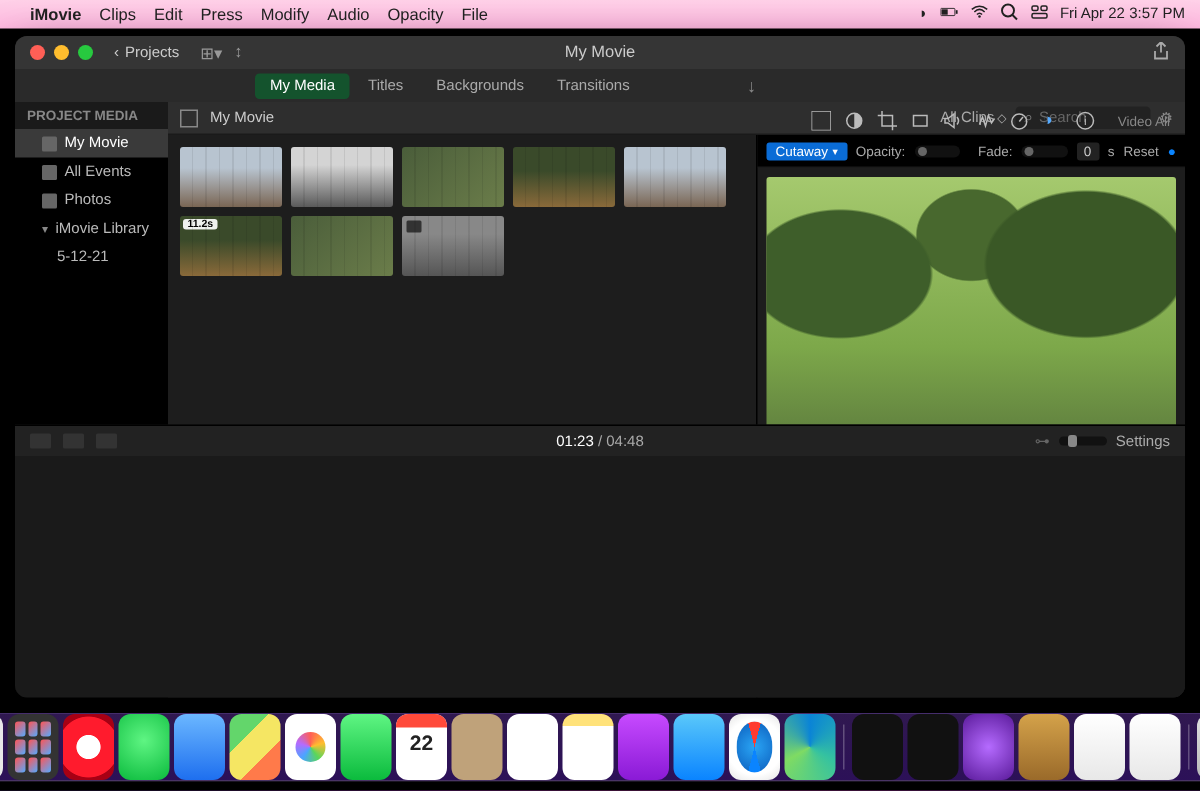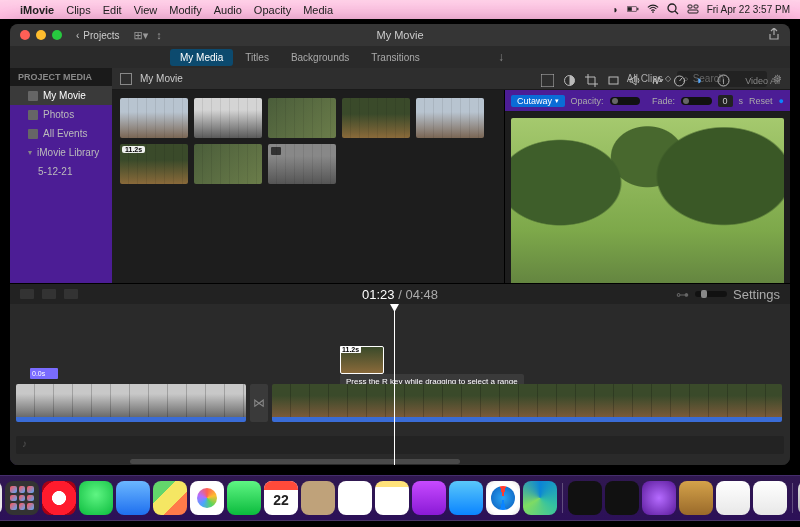--- a/index.html
+++ b/index.html
@@ -17,27 +17,27 @@
 .traffic div{width:10px;height:10px;border-radius:50%}
 .tl-close{background:#ff5f56}
 .tl-min{background:#ffbd2e}
 .tl-max{background:#27c93f}
 .titlebar .back{margin-left:14px;color:#ccc;font-size:10px;display:flex;align-items:center;gap:4px}
 .titlebar .viewtog{margin-left:14px;display:flex;gap:8px;color:#999;font-size:11px}
 .titlebar .title{position:absolute;left:50%;transform:translateX(-50%);color:#ccc;font-size:11px}
 .titlebar .share{position:absolute;right:10px;color:#aaa;font-size:11px}
 .tabs{height:22px;background:#2a2a2a;display:flex;align-items:center;padding-left:160px;gap:2px}
 .tabs .tab{color:#aaa;font-size:10px;padding:3px 10px;border-radius:3px;cursor:pointer}
-.tabs .tab.active{background:#0c4a6e;color:#fff}
+.tabs .tab.active{background:#14532d;color:#fff}
 .tabs .pull{margin-left:auto;margin-right:286px;color:#888;font-size:12px}
 .tool-strip{position:absolute;right:10px;top:50px;display:flex;gap:9px;color:#bbb;font-size:11px;align-items:center}
 .tool-strip .ic{width:13px;height:13px;display:inline-block;cursor:pointer}
 .tool-strip .reset{color:#888;font-size:9px;margin-left:6px}
 .body{display:flex;height:calc(100% - 44px)}
-.sidebar{width:102px;background:#4c1d95;color:#bbb;font-size:10px;display:flex;flex-direction:column}
+.sidebar{width:102px;background:#000000;color:#bbb;font-size:10px;display:flex;flex-direction:column}
 .sidebar .hdr{background:#1a1a1a;padding:4px 8px;color:#888;font-size:9px;font-weight:600}
 .sidebar .item{padding:4px 8px 4px 18px;display:flex;align-items:center;gap:5px}
 .sidebar .item.sel{background:#3a3a3a;color:#fff}
 .sidebar .item .ic{width:10px;height:10px;background:#666;border-radius:1px}
 .sidebar .sub{padding-left:28px}
 .browser-area{flex:1;display:flex;flex-direction:column}
 .browser-hdr{height:22px;background:#2e2e2e;display:flex;align-items:center;padding:0 8px;color:#ccc;font-size:10px;border-bottom:1px solid #1a1a1a}
 .browser-hdr .sq{width:12px;height:12px;border:1px solid #888;margin-right:8px}
 .browser-hdr .name{font-weight:500}
 .browser-hdr .fill{flex:1}
@@ -48,42 +48,42 @@
 .browser{flex:1;background:#1d1d1d;padding:8px;display:flex;flex-wrap:wrap;gap:6px;align-content:flex-start;position:relative}
 .clip{width:68px;height:40px;background:linear-gradient(135deg,#4a5d3a,#6b7d4a);border-radius:2px;position:relative;overflow:hidden}
 .clip.city{background:linear-gradient(180deg,#b8c4d0 35%,#7a6654)}
 .clip.sport{background:linear-gradient(180deg,#3a4a2a 40%,#8a6a3a)}
 .clip.truck{background:linear-gradient(180deg,#d4d4d4 30%,#5a5a5a)}
 .clip.bldg{background:linear-gradient(180deg,#888 30%,#555)}
 .clip::after{content:"";position:absolute;inset:0;background:repeating-linear-gradient(90deg,transparent 0 8px,rgba(0,0,0,.08) 8px 9px)}
 .clip .badge{position:absolute;top:2px;left:2px;background:rgba(255,255,255,.92);color:#000;font-size:7px;padding:0 3px;border-radius:2px;font-weight:600}
 .clip .cam{position:absolute;top:3px;left:3px;width:10px;height:8px;background:#333;border-radius:1px}
 .viewer-col{width:286px;background:#1d1d1d;display:flex;flex-direction:column;border-left:1px solid #000}
-.adjust{height:22px;background:#4c1d95;display:flex;align-items:center;padding:0 6px;color:#ccc;font-size:9px;gap:6px;border-bottom:1px solid #1a1a1a}
+.adjust{height:22px;background:#000000;display:flex;align-items:center;padding:0 6px;color:#ccc;font-size:9px;gap:6px;border-bottom:1px solid #1a1a1a}
 .adjust .sel{background:#0a6cd6;color:#fff;padding:1px 6px;border-radius:2px;display:flex;align-items:center;gap:3px}
 .adjust .lbl{color:#aaa}
 .adjust .slider{width:36px;height:8px;background:#111;border-radius:4px;position:relative}
 .adjust .slider::after{content:"";position:absolute;left:2px;top:1px;width:6px;height:6px;background:#666;border-radius:50%}
 .adjust .fill{flex:1}
 .adjust .num{background:#222;padding:1px 5px;border-radius:2px;color:#ccc}
 .preview{flex:1;padding:6px 6px 2px;display:flex;flex-direction:column}
 .vid{flex:1;border-radius:2px;position:relative;overflow:hidden;background:linear-gradient(180deg,#a5c96e 0%,#7da84a 35%,#5e7d3e 55%,#8a8a7a 70%,#7a7a6e 100%)}
 .vid .trees{position:absolute;inset:0;background:
   radial-gradient(ellipse 100px 70px at 18% 20%,#3e5e2a 60%,transparent 62%),
   radial-gradient(ellipse 110px 80px at 78% 18%,#3a5826 60%,transparent 62%),
   radial-gradient(ellipse 60px 50px at 50% 12%,#48682e 60%,transparent 62%)}
 .vid .path{position:absolute;left:0;right:0;bottom:0;height:42%;background:linear-gradient(180deg,rgba(150,150,140,.35),rgba(110,110,100,.6));clip-path:polygon(32% 0,62% 0,100% 100%,0 100%)}
 .vid .person{position:absolute;bottom:16%;width:8px;height:22px;background:#1a1a1a;border-radius:3px}
 .vid .p1{left:44%}.vid .p2{left:62%}.vid .p3{left:72%}
 .controls{height:22px;display:flex;align-items:center;justify-content:center;gap:14px;color:#ccc;font-size:12px;position:relative}
 .controls .mic{position:absolute;left:6px;color:#888;font-size:11px}
 .controls .fs{position:absolute;right:6px;color:#888;font-size:11px}
 .controls .btn{cursor:pointer}
 .timeline-wrap{position:absolute;left:0;right:0;bottom:0;height:182px;background:#1a1a1a;border-top:1px solid #000}
-.tl-hdr{height:20px;background:#222;display:flex;align-items:center;padding:0 10px;font-size:13px;color:#aaa;position:relative}
+.tl-hdr{height:20px;background:#222;display:flex;align-items:center;padding:0 10px;font-size:10px;color:#aaa;position:relative}
 .tl-hdr .zoom{position:absolute;left:10px;display:flex;gap:8px}
 .tl-hdr .zoom div{width:14px;height:10px;background:#333;border-radius:1px}
 .tl-hdr .time{position:absolute;left:50%;transform:translateX(-50%)}
 .tl-hdr .time .cur{color:#fff}
 .tl-hdr .settings{position:absolute;right:10px;display:flex;align-items:center;gap:6px}
 .tl-hdr .zoomslider{width:32px;height:6px;background:#111;border-radius:3px;position:relative}
 .tl-hdr .zoomslider::after{content:"";position:absolute;left:6px;top:-1px;width:6px;height:8px;background:#888;border-radius:2px}
 .timeline{position:relative;height:162px;background:#2a2a2a;overflow:hidden}
 .playhead{position:absolute;left:384px;top:0;bottom:0;width:1px;background:#fff;z-index:5}
 .playhead::before{content:"";position:absolute;top:0;left:-4px;width:9px;height:8px;background:#fff;clip-path:polygon(0 0,100% 0,50% 100%)}
@@ -94,21 +94,21 @@
 .track{position:absolute;top:80px;left:6px;right:6px;height:44px;display:flex;gap:4px}
 .tclip{height:38px;border-radius:2px;position:relative;overflow:hidden;border-bottom:5px solid #3a6cd6}
 .tclip::before{content:"";position:absolute;inset:0;background:repeating-linear-gradient(90deg,transparent 0 18px,rgba(0,0,0,.2) 18px 19px)}
 .tclip.a{width:230px;background:linear-gradient(180deg,#c8c8c8 30%,#6a6a6a)}
 .tclip.b{width:510px;background:linear-gradient(180deg,#3a4a2a 35%,#7a5a3a)}
 .trans{width:18px;height:38px;background:#3a3a3a;border-radius:2px;display:flex;align-items:center;justify-content:center;color:#888;font-size:12px}
 .audio-lane{position:absolute;top:132px;left:6px;right:6px;height:18px;background:#232323;border-radius:2px}
 .audio-lane::before{content:"♪";position:absolute;left:6px;top:2px;color:#555;font-size:10px}
 .scrollbar{position:absolute;bottom:2px;left:120px;width:330px;height:5px;background:#4a4a4a;border-radius:3px}
 .dock{position:absolute;bottom:6px;left:50%;transform:translateX(-50%);height:46px;background:linear-gradient(180deg,rgba(120,60,200,.4),rgba(80,30,160,.55));border-radius:14px;padding:4px 8px;display:flex;gap:3px;align-items:center;backdrop-filter:blur(10px);border:1px solid rgba(255,255,255,.12)}
-.dock .app{width:34px;height:34px;border-radius:8px;position:relative;cursor:pointer}
+.dock .app{width:34px;height:44px;border-radius:8px;position:relative;cursor:pointer}
 .dock .sep{width:1px;height:30px;background:rgba(255,255,255,.25);margin:0 2px}
 .di-finder{background:linear-gradient(90deg,#2aa5f5 50%,#e8e8e8 50%)}
 .di-launch{background:#333;display:grid;grid-template-columns:repeat(3,1fr);gap:2px;padding:5px}
 .di-launch div{background:linear-gradient(135deg,#f55,#5af);border-radius:2px}
 .di-opera{background:radial-gradient(circle,#fff 28%,#ff1b2d 30% 72%,#a70014 74%)}
 .di-msg{background:radial-gradient(circle at 50% 40%,#5ff583,#0bbb3d);border-radius:9px}
 .di-mail{background:linear-gradient(#6bb7ff,#1e6fef)}
 .di-maps{background:linear-gradient(135deg,#63d66b 33%,#f5e663 33% 66%,#ff7a4a 66%)}
 .di-photos{background:#fff;display:flex;align-items:center;justify-content:center}
 .di-photos::after{content:"";width:20px;height:20px;border-radius:50%;background:conic-gradient(#ff5f56,#ffbd2e,#5ad65a,#4aa5ff,#b56bff,#ff5f56)}
@@ -136,25 +136,25 @@
 </head>
 <body>
 
 <div class="desktop-bg"></div>
 
 <div class="menubar">
   <span class="apple"></span>
   <span class="app-name">iMovie</span>
   <span class="mi">Clips</span>
   <span class="mi">Edit</span>
-  <span class="mi">View</span>
+  <span class="mi">Press</span>
   <span class="mi">Modify</span>
   <span class="mi">Audio</span>
   <span class="mi">Opacity</span>
-  <span class="mi">Media</span>
+  <span class="mi">File</span>
   <span class="spacer"></span>
   <div class="status">
     <span>◗</span>
     <span><svg viewBox="0 0 20 10">
           <rect x="0" y="1" width="16" height="8" rx="1" fill="none" stroke="#222"></rect>
           <rect x="1" y="2" width="7" height="6" fill="#222"></rect>
           <rect x="17" y="3" width="2" height="4" fill="#222"></rect>
         </svg></span>
     <span><svg viewBox="0 0 14 10">
           <path d="M1 3 Q7 -2 13 3 M3 5 Q7 1 11 5 M5 7 Q7 5 9 7" stroke="#222" fill="none" stroke-width="1.2"></path>
@@ -233,25 +233,25 @@
 
   <div class="body">
     <div class="sidebar">
       <div class="hdr">PROJECT MEDIA</div>
       <div class="item sel">
           <span class="ic"></span>
           <span>My Movie</span>
         </div>
       <div class="item">
           <span class="ic"></span>
-          <span>Photos</span>
+          <span>All Events</span>
         </div>
       <div class="item">
           <span class="ic"></span>
-          <span>All Events</span>
+          <span>Photos</span>
         </div>
       <div class="item">
           <span style="color:#888;font-size:8px">▾</span>
           <span>iMovie Library</span>
         </div>
       <div class="item sub">
           <span>5-12-21</span>
         </div>
     </div>
 
@@ -329,35 +329,20 @@
           <div></div>
           <div></div>
         </div>
       <div class="time"><span class="cur">01:23</span> / <span>04:48</span></div>
       <div class="settings">
         <span style="color:#666">⊶</span>
         <div class="zoomslider"></div>
         <span>Settings</span>
       </div>
     </div>
-    <div class="timeline">
-      <div class="playhead"></div>
-      <div class="marker">0.0s</div>
-      <div class="pip">
-          <div class="badge">11.2s</div>
-        </div>
-      <div class="tooltip">Press the R key while dragging to select a range</div>
-      <div class="track">
-        <div class="tclip a"></div>
-        <div class="trans">⋈</div>
-        <div class="tclip b"></div>
-      </div>
-      <div class="audio-lane"></div>
-      <div class="scrollbar"></div>
-    </div>
   </div>
 </div>
 
 <div class="dock">
   <div class="app di-finder"></div>
   <div class="app di-launch">
       <div></div>
       <div></div>
       <div></div>
       <div></div>

